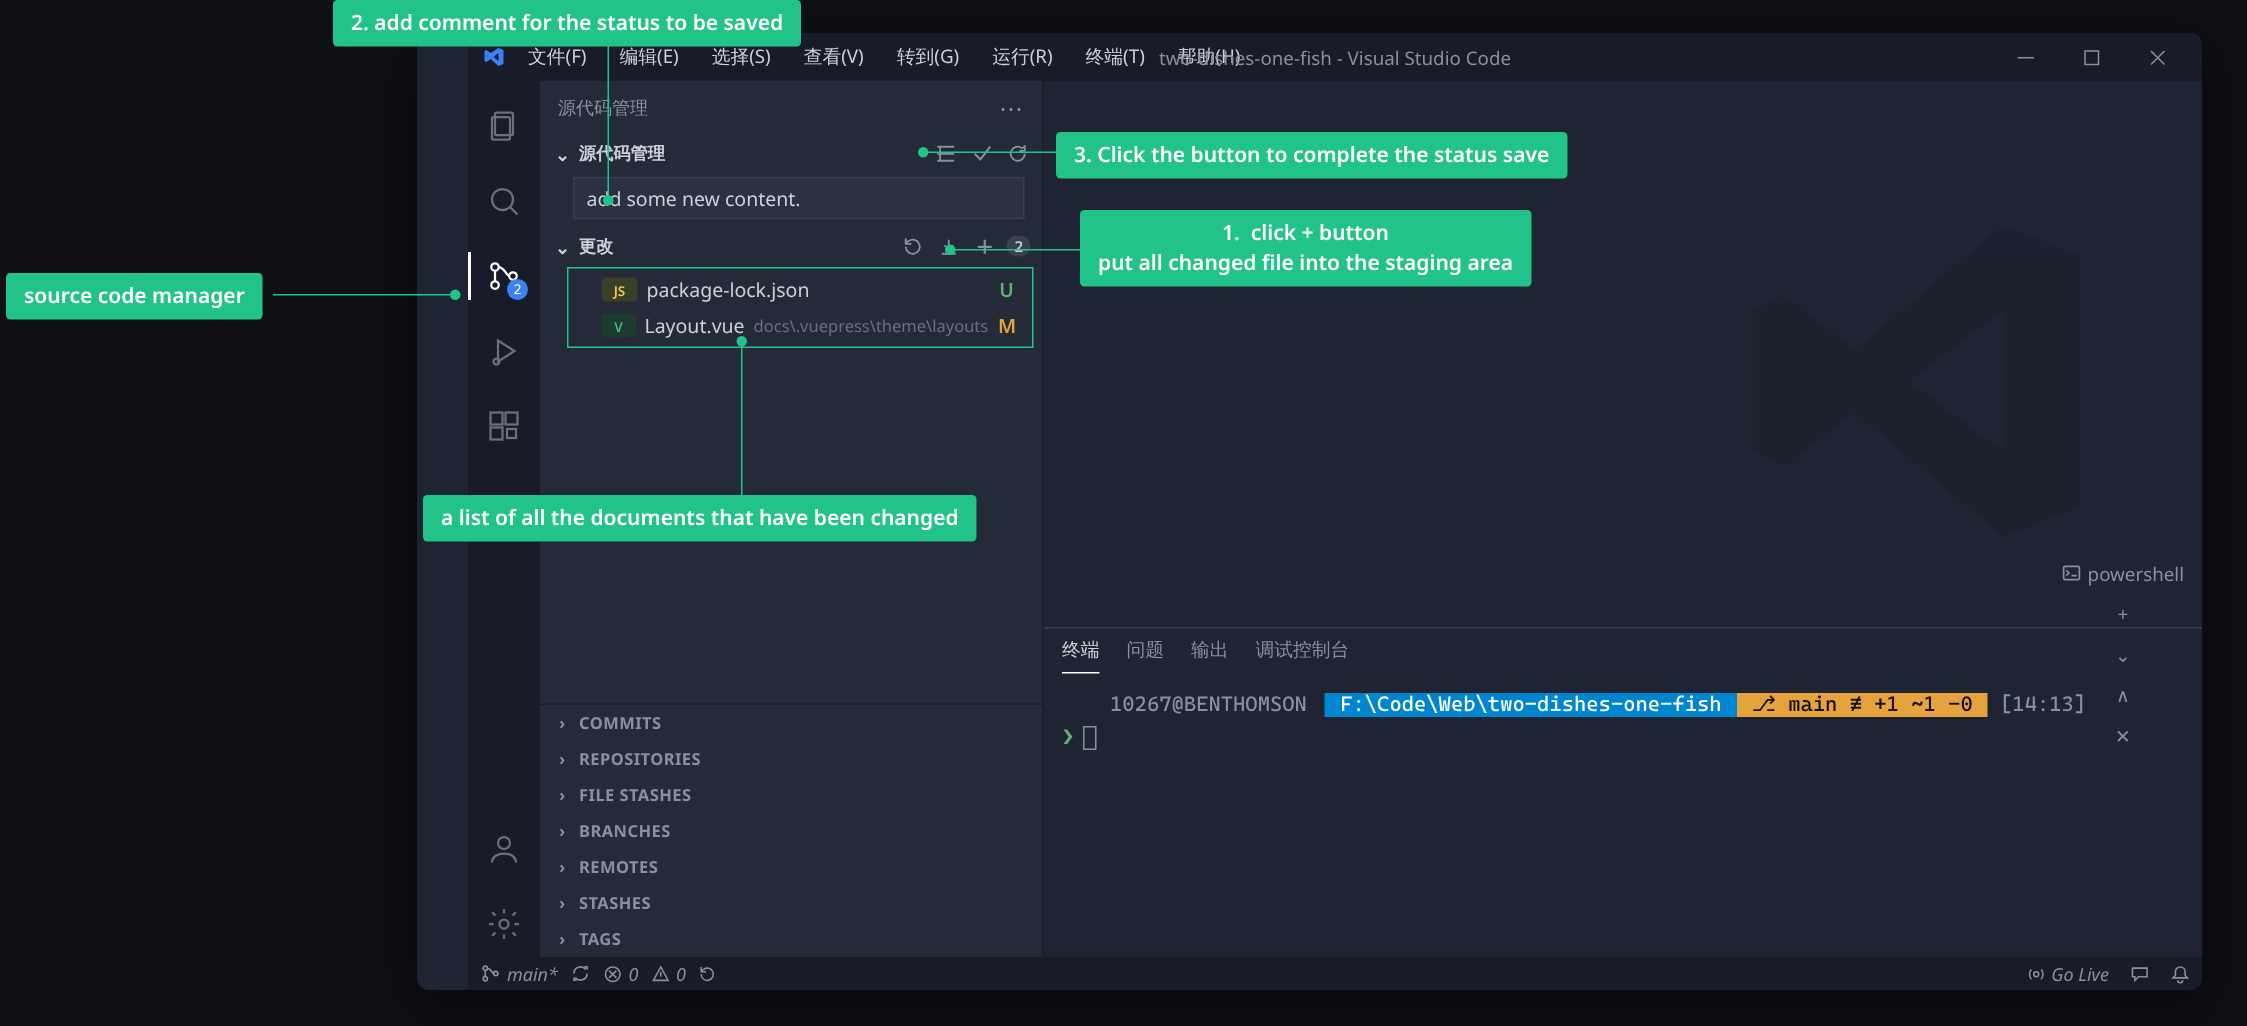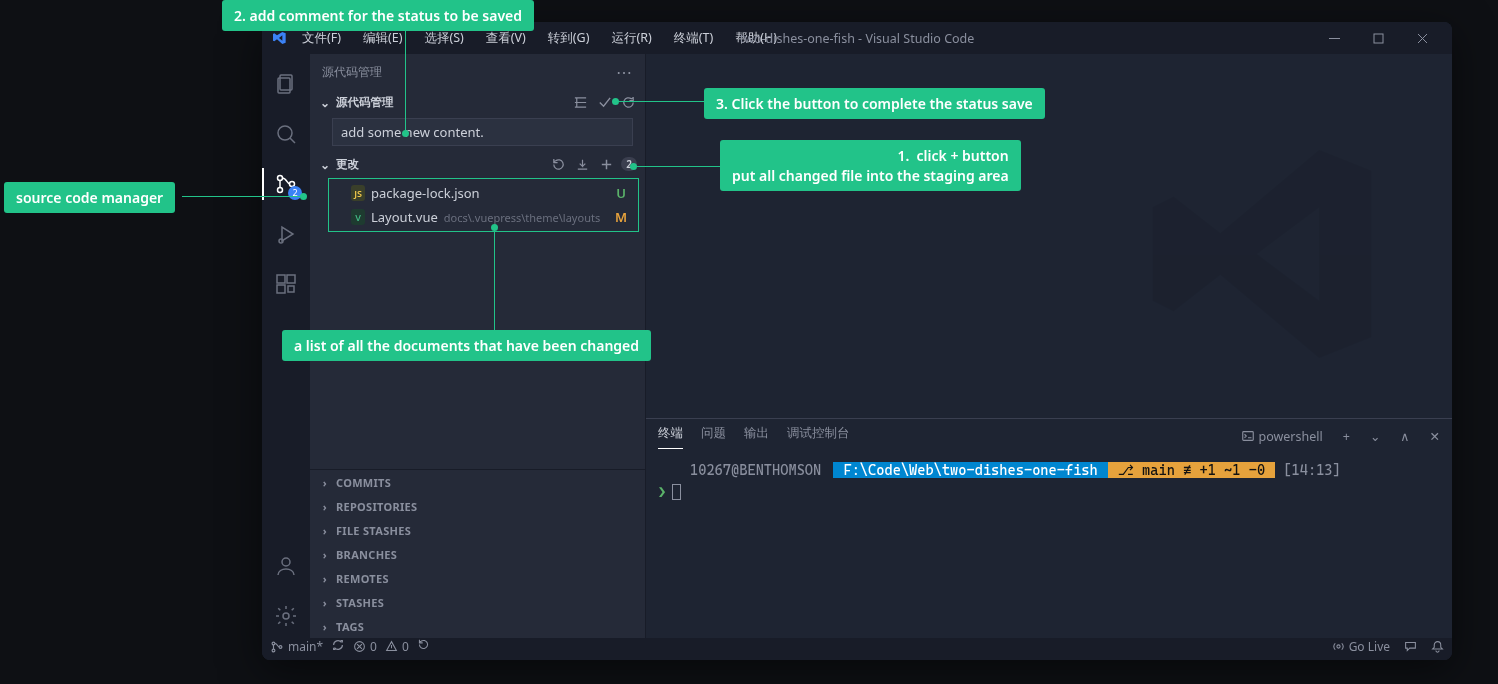--- a/index.html
+++ b/index.html
@@ -22,30 +22,31 @@
     font-family: "Segoe UI", system-ui, sans-serif;
     font-size: 13px;
     color: var(--text-main);
     position: relative;
     height: 684px;
     width: 1498px;
     overflow: hidden;
   }
   .vscode-window {
     position: absolute;
-    left: 262px;
+    left: 278px;
     top: 22px;
     width: 1190px;
     height: 638px;
     background: var(--bg-main);
     border-radius: 8px;
     overflow: hidden;
     display: flex;
     flex-direction: column;
     box-shadow: 0 10px 40px rgba(0,0,0,0.5);
+    padding-left: 34px;
   }
   
   .titlebar {
     height: 32px;
     background: var(--bg-darker);
     display: flex;
     align-items: center;
     padding: 0 8px;
     gap: 6px;
     position: relative;
@@ -190,21 +191,21 @@
     height: 24px;
     gap: 6px;
     font-size: 13px;
   }
   .changes-box {
     border: 1px solid var(--green-annot);
     margin: 2px 6px 2px 18px;
     padding: 2px 0;
   }
   .file-icon {
-    width: 14px; height: 16px;
+    width: 24px; height: 16px;
     border-radius: 3px;
     display: inline-flex;
     align-items: center;
     justify-content: center;
     font-size: 9px;
     font-weight: 600;
   }
   .file-name { color: var(--text-main); }
   .file-path { color: var(--text-subtle); font-size: 11px; }
   .file-status {
@@ -266,47 +267,49 @@
   }
   .terminal-tab { padding-bottom: 6px; }
   .terminal-tab.active {
     color: var(--text-main);
     border-bottom: 1px solid #fff;
   }
   .terminal-right {
     margin-left: auto;
     display: flex;
     align-items: center;
-    gap: 20px;
-    color: var(--text-dim);
+    gap: 10px;
+    color: var(--text-dim);
+    flex-direction: column;
   }
   .terminal-body {
     flex: 1;
     padding: 6px 12px;
     font-family: "Cascadia Mono", Consolas, monospace;
     font-size: 14px;
     line-height: 1.6;
   }
   .seg-host { background: transparent; color: var(--text-dim); padding: 0 4px; margin-left: 28px; }
   .seg-path { background: #0086d0; color: #fff; padding: 0 10px; }
   .seg-git { background: #e6a23c; color: #121212; padding: 0 10px; }
   .seg-time { color: var(--text-dim); }
   .prompt-sym { color: #5bb36a; margin-right: 6px; }
   .cursor-box { display: inline-block; width: 9px; height: 16px; border: 1px solid var(--text-dim); vertical-align: text-bottom; }
 
   
   .statusbar {
     height: 22px;
     background: var(--bg-darker);
     display: flex;
-    align-items: flex-start;
+    align-items: center;
     font-size: 12px;
     color: var(--text-dim);
     padding: 0 8px;
     gap: 8px;
+    font-style: italic;
   }
   .sb-item { display: flex; align-items: center; gap: 4px; }
   .sb-right { margin-left: auto; display: flex; gap: 14px; align-items: center;}
 
   
   .annot {
     position: absolute;
     background: var(--green-annot);
     color: #fff;
     font-weight: 600;
@@ -348,21 +351,21 @@
 <div class="annot-dot" style="left:300px; top:193px;"></div>
 
 <div class="annot" style="left:222px; top:0px;">2. add comment for the status to be saved</div>
 <div class="annot-line" style="left:405px; top:24px; width:1px; height:108px;"></div>
 <div class="annot-dot" style="left:402px; top:130px;"></div>
 
 <div class="annot" style="left:704px; top:88px;">3. Click the button to complete the status save</div>
 <div class="annot-line" style="left:618px; top:101px; width:86px; height:1px;"></div>
 <div class="annot-dot" style="left:612px; top:98px;"></div>
 
-<div class="annot" style="left:720px; top:140px; line-height:1.4;text-align:right;"><span>1.  click + button</span>
+<div class="annot" style="left:720px; top:140px; line-height:1.4;"><span>1.  click + button</span>
 <span>put all changed file into the staging area</span></div>
 <div class="annot-line" style="left:636px; top:166px; width:84px; height:1px;"></div>
 <div class="annot-dot" style="left:630px; top:163px;"></div>
 
 <div class="annot" style="left:282px; top:330px;">a list of all the documents that have been changed</div>
 <div class="annot-line" style="left:494px; top:230px; width:1px; height:100px;"></div>
 <div class="annot-dot" style="left:491px; top:224px;"></div>
 
 <div class="vscode-window">
 

